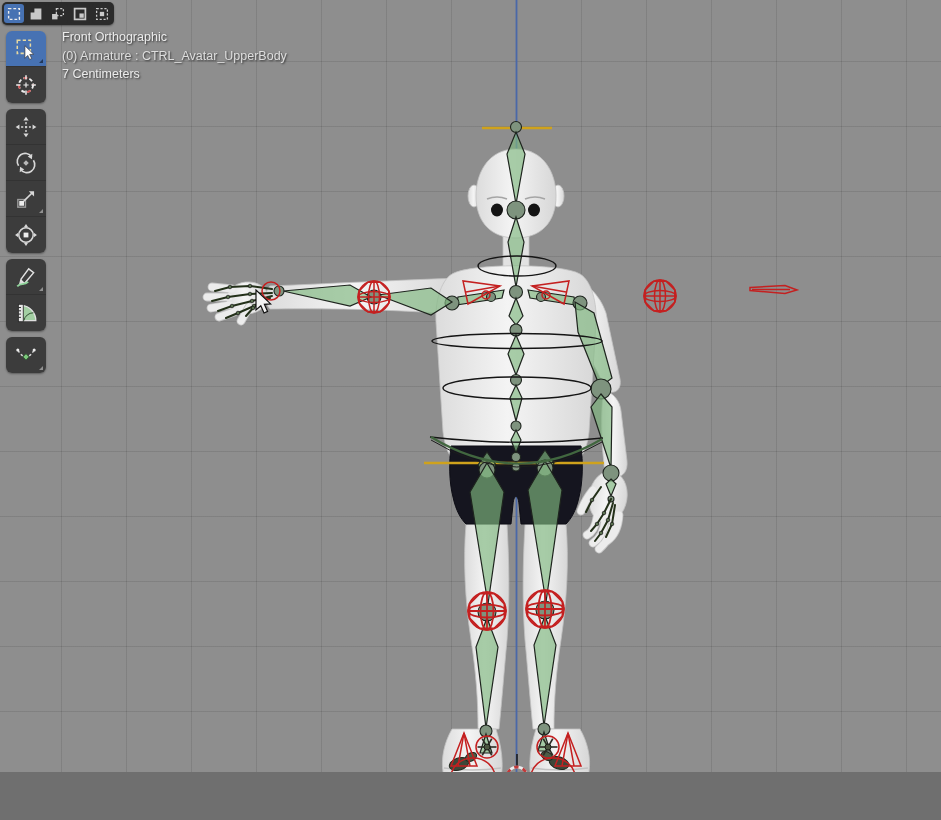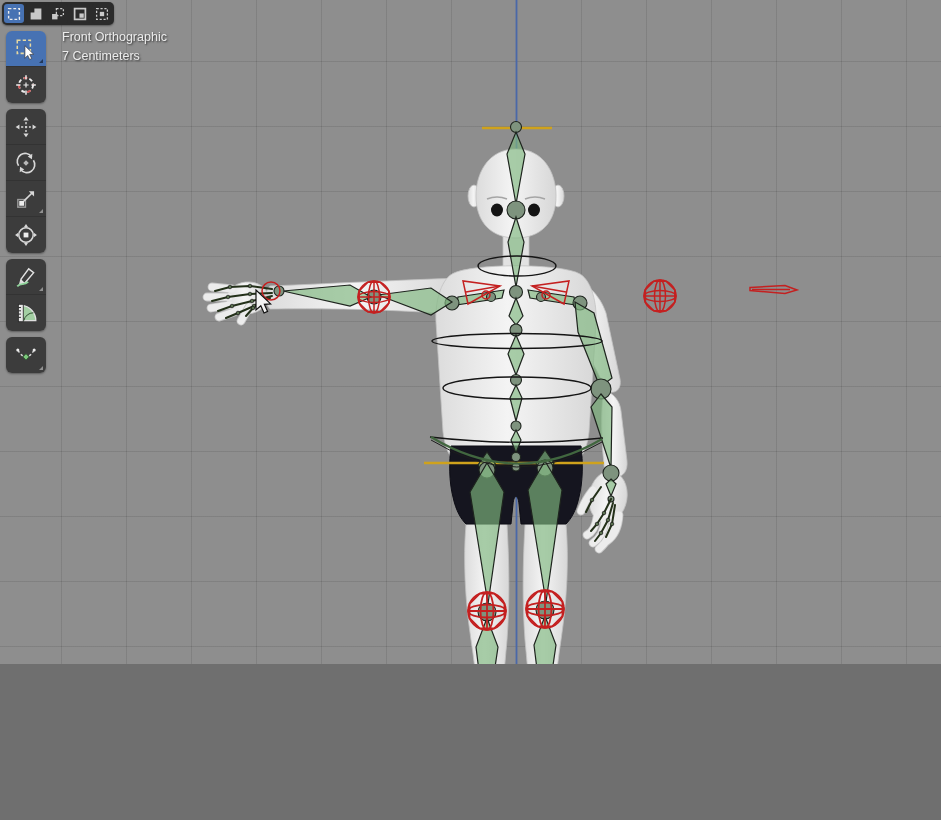--- a/index.html
+++ b/index.html
@@ -1,17 +1,17 @@
 <!DOCTYPE html>
 <html><head>
 <meta charset="utf-8">
 <style>
   html,body{margin:0;padding:0;background:#6f6f6f;}
   .stage{
-    position:relative;width:941px;height:664px;overflow:hidden;
+    position:relative;width:941px;height:772px;overflow:hidden;
     font-family:"Liberation Sans",sans-serif;
     background-color:#8e8e8e;
     background-image:
       linear-gradient(to right,rgba(35,35,35,.13) 1px,transparent 1px),
       linear-gradient(to bottom,rgba(35,35,35,.13) 1px,transparent 1px);
     background-size:65px 65px;
     background-position:61px 61px;
   }
   .scene{position:absolute;left:0;top:0;}
   
@@ -285,20 +285,21 @@
           <line x1="528" y1="777" x2="540" y2="777"></line>
       </g>
       <circle cx="517" cy="777" r="10" fill="none" stroke="#ececec" stroke-width="2.6"></circle>
       <circle cx="517" cy="777" r="10" fill="none" stroke="#c23a3a" stroke-width="2.8" stroke-dasharray="4.4 4.4"></circle>
       <circle cx="517" cy="777" r="3.6" fill="#d8b21e" stroke="#7a620e"></circle>
     </g>
   </svg>
 
   <div class="hud">
     <div>Front Orthographic</div>
+    <div class="l2">(0) Armature : CTRL_Avatar_UpperBody</div>
     <div>7 Centimeters</div>
   </div>
 
   <div class="modebar">
     <button class="active" title="Set">
       <svg width="14" height="14" viewBox="0 0 13 13">
         <rect x="1.5" y="1.5" width="10" height="10" fill="none" stroke="#ececec" stroke-width="1.3" stroke-dasharray="2.6 1.8"></rect>
       </svg>
     </button>
     <button title="Extend">

